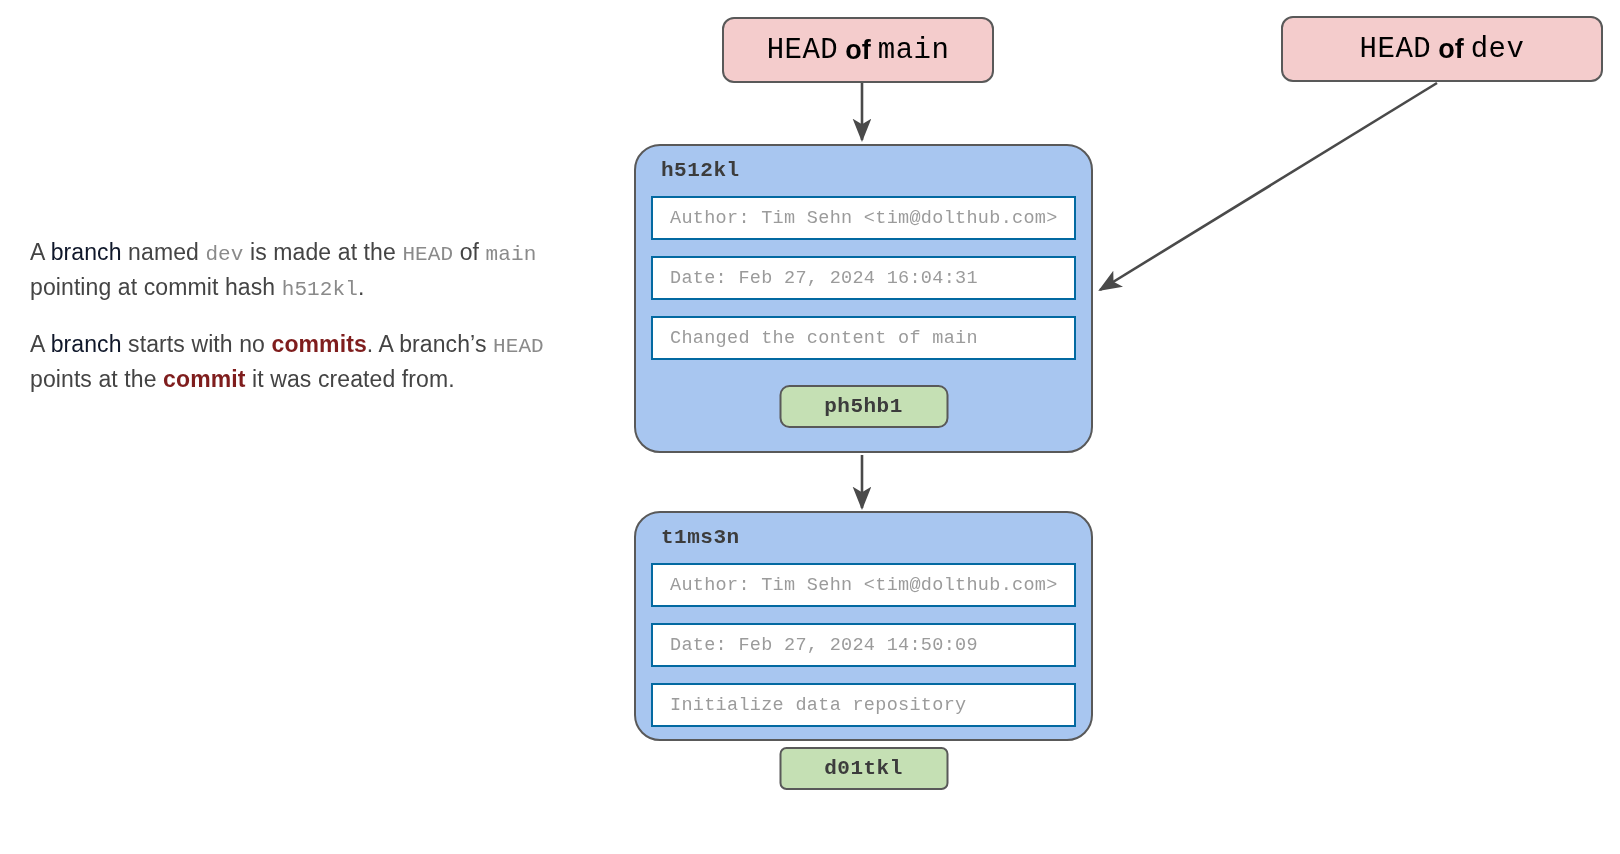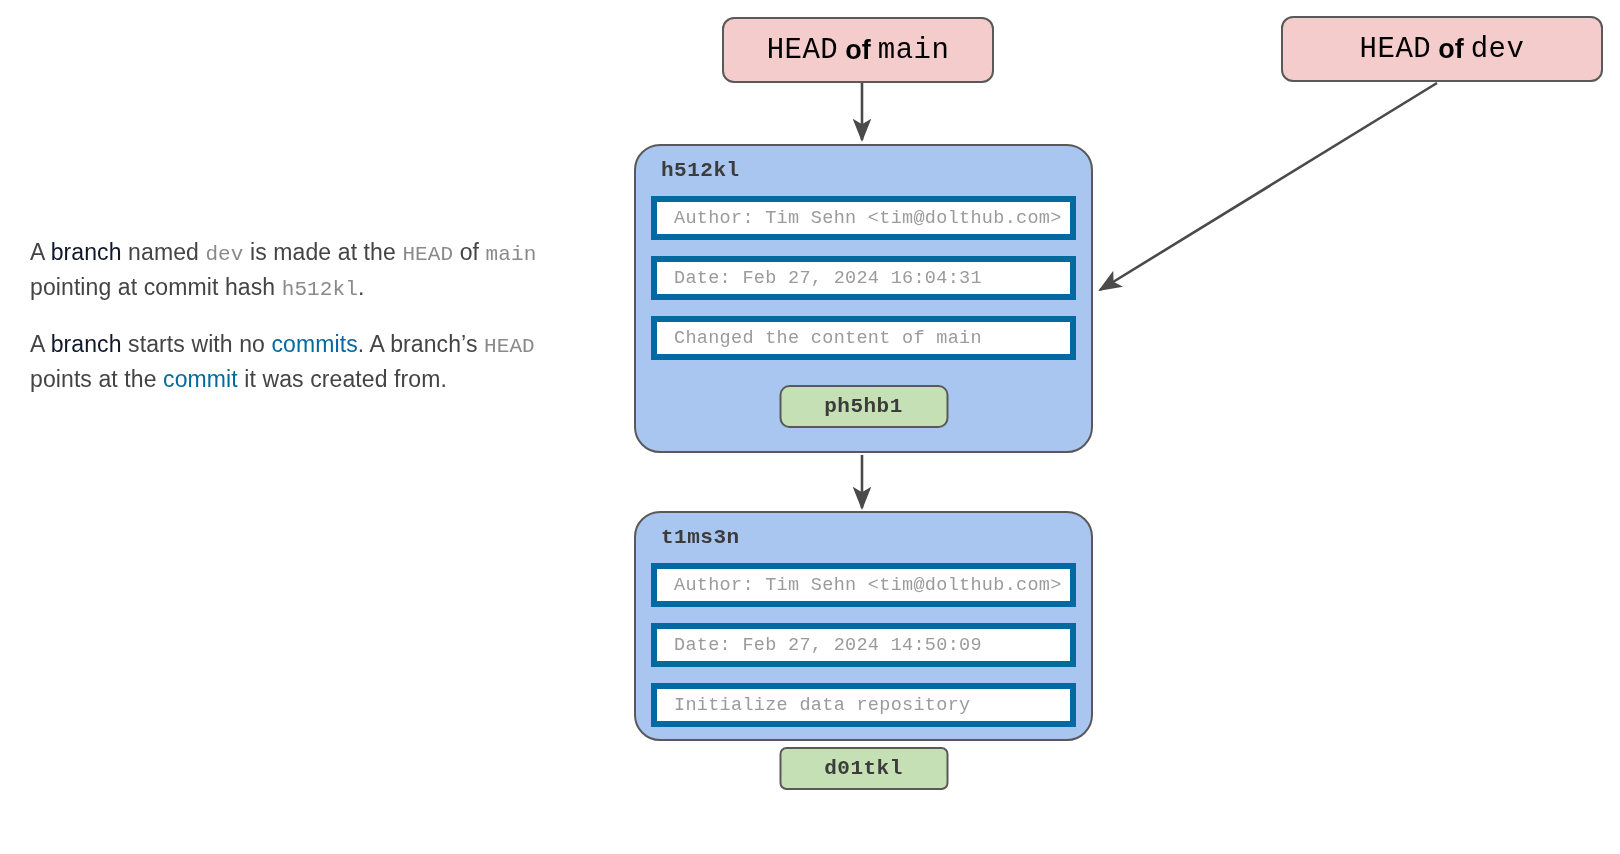--- a/index.html
+++ b/index.html
@@ -42,21 +42,21 @@
     letter-spacing: .1px;
   }
   .explain p { margin: 0 0 22px 0; }
   .explain p:last-child { margin-bottom: 0; }
   .mono {
     font-family: "Liberation Mono", "DejaVu Sans Mono", monospace;
     font-size: 21px;
     color: #8a8a8a;
   }
   .kw-branch { color: #0f172a; }
-  .kw-commit { color: #0369a1; }
+  .kw-commit { color: #7f1d1d; font-weight: bold; }
 
   
   .head-pill {
     position: absolute;
     background: #f4cccc;
     border: 2px solid #595959;
     border-radius: 12px;
     box-sizing: border-box;
     display: flex;
     align-items: center;
@@ -103,21 +103,21 @@
   }
 
   .fields {
     position: absolute;
     left: 15px;
     top: 50px;
     right: 15px;
   }
   .field-row {
     background: #ffffff;
-    border: 6px solid #0369a1;
+    border: 2px solid #0369a1;
     box-sizing: border-box;
     height: 44px;
     margin-bottom: 16px;
     display: flex;
     align-items: center;
     padding-left: 17px;
     font-family: "Liberation Mono", "DejaVu Sans Mono", monospace;
     font-size: 18.5px;
     color: #9b9b9b;
     letter-spacing: .3px;

